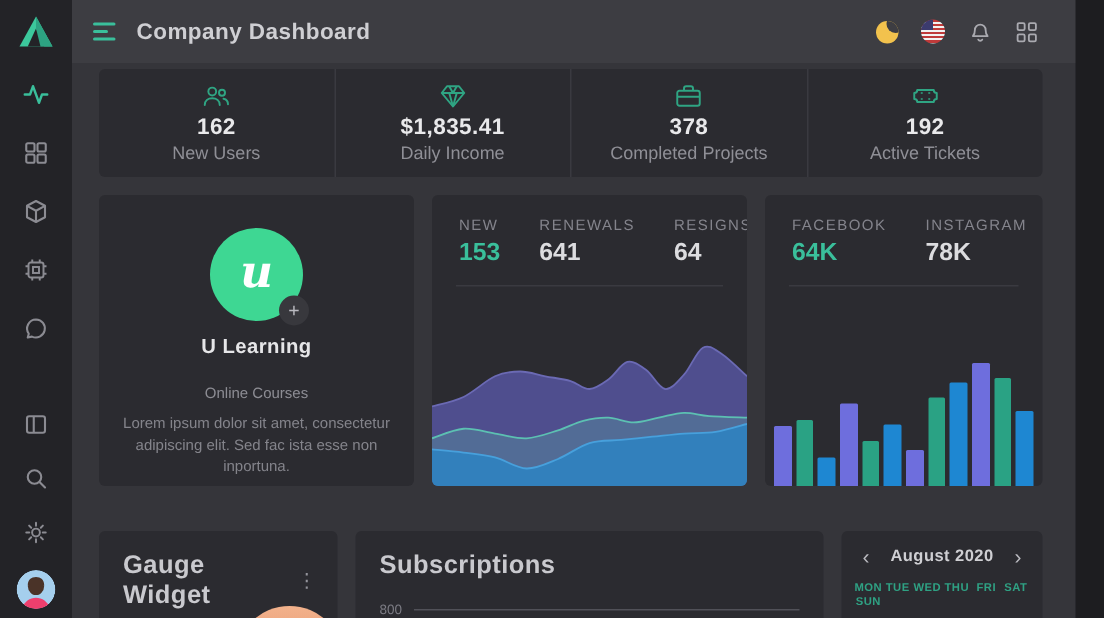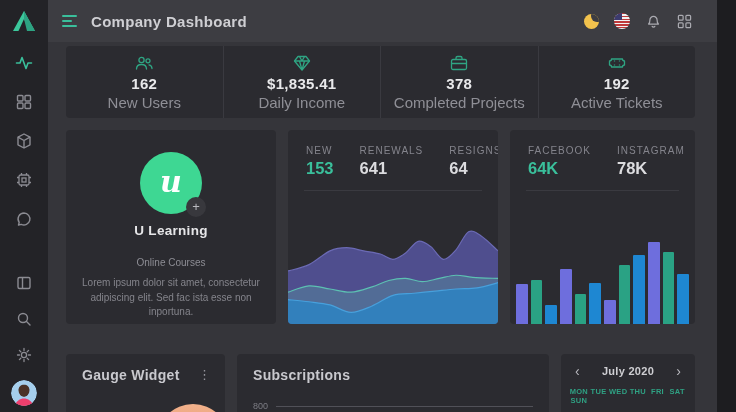--- a/index.html
+++ b/index.html
@@ -34,21 +34,21 @@
   .content { position:absolute; left:48px; top:42px; right:0; bottom:-120px; padding:4px 22px 0 18px; }
   .card { background:#2b2b30; border-radius:4px; position:relative; }
   .row { display:flex; gap:12px; }
 
   
   .stats-card { height:72px; display:flex; }
   .stat-col { flex:1; display:flex; flex-direction:column; align-items:center; justify-content:center; gap:2px; cursor:pointer; }
   .stat-col + .stat-col { border-left:1px solid #3a3a40; }
   .stat-col svg { stroke:#2fa583; margin-bottom:1px; }
   .stat-value { font-size:15px; font-weight:700; color:#e9e9eb; letter-spacing:.3px; }
-  .stat-label { font-size:15px; color:#8f8f96; }
+  .stat-label { font-size:12px; color:#8f8f96; }
 
   
   .middle { margin-top:12px; }
   .middle .card { height:194px; overflow:hidden; }
   .profile-card { width:210px; text-align:center; }
   .avatar-wrap { position:relative; width:62px; height:62px; margin:22px auto 0; }
   .avatar { width:62px; height:62px; border-radius:50%; background:#3ed793; display:flex; align-items:center; justify-content:center;
             color:#fff; font-family:"DejaVu Serif",serif; font-style:italic; font-weight:700; font-size:30px; padding-bottom:4px; }
   .plus-badge { position:absolute; right:-4px; bottom:-3px; width:20px; height:20px; border-radius:50%; background:#38383d; color:#b9b9bf;
                 font-size:13px; line-height:19px; text-align:center; cursor:pointer; }
@@ -70,21 +70,21 @@
   .metric-divider { height:1px; background:#3a3a40; margin:12px 16px 0; }
   .area-chart { position:absolute; left:0; right:0; bottom:0; height:106px; width:100%; display:block; }
   .bar-chart { position:absolute; left:6px; right:6px; bottom:0; height:112px; display:flex; align-items:flex-end; gap:3px; }
   .bar { flex:1; border-radius:1px 1px 0 0; }
 
   
   .bottom { margin-top:30px; }
   .bottom .card { height:150px; overflow:hidden; }
   .gauge-card { width:159px; }
   .card-head { display:flex; align-items:center; justify-content:space-between; padding:13px 14px 0 16px; }
-  .card-title { font-size:14px; font-weight:700; letter-spacing:.3px; color:#c9c9ce; }
+  .card-title { font-size:17px; font-weight:700; letter-spacing:.3px; color:#c9c9ce; }
   .kebab { color:#94949b; font-size:13px; cursor:pointer; line-height:10px; }
   .gauge-arc { position:absolute; left:91px; top:50px; width:72px; height:72px; border-radius:50%;
                background:linear-gradient(180deg,#f2b28c 0%,#e4износ 40%,#df7a50 100%); background:linear-gradient(180deg,#f2b28c,#df7a50); }
   .subs-card { width:312px; }
   .axis-row { position:absolute; left:16px; right:16px; top:47px; display:flex; align-items:center; }
   .axis-tick { font-size:9px; color:#7c7c84; }
   .axis-line { flex:1; height:1px; background:#515158; margin-left:8px; }
   .calendar-card { flex:1; }
   .cal-head { display:flex; align-items:center; justify-content:space-between; padding:11px 14px 0; }
   .cal-chevron { color:#b9b9bf; font-size:14px; line-height:12px; cursor:pointer; }
@@ -351,21 +351,21 @@
           <div class="card-title">Subscriptions</div>
         </div>
         <div class="axis-row">
           <span class="axis-tick">800</span>
           <span class="axis-line"></span>
         </div>
       </div>
       <div class="card calendar-card">
         <div class="cal-head">
           <div class="cal-chevron">‹</div>
-          <div class="cal-month">July 2020</div>
+          <div class="cal-month">August 2020</div>
           <div class="cal-chevron">›</div>
         </div>
         <div class="cal-days">
             <div class="cal-day">MON</div>
             <div class="cal-day">TUE</div>
             <div class="cal-day">WED</div>
             <div class="cal-day">THU</div>
             <div class="cal-day">FRI</div>
             <div class="cal-day">SAT</div>
             <div class="cal-day">SUN</div>

